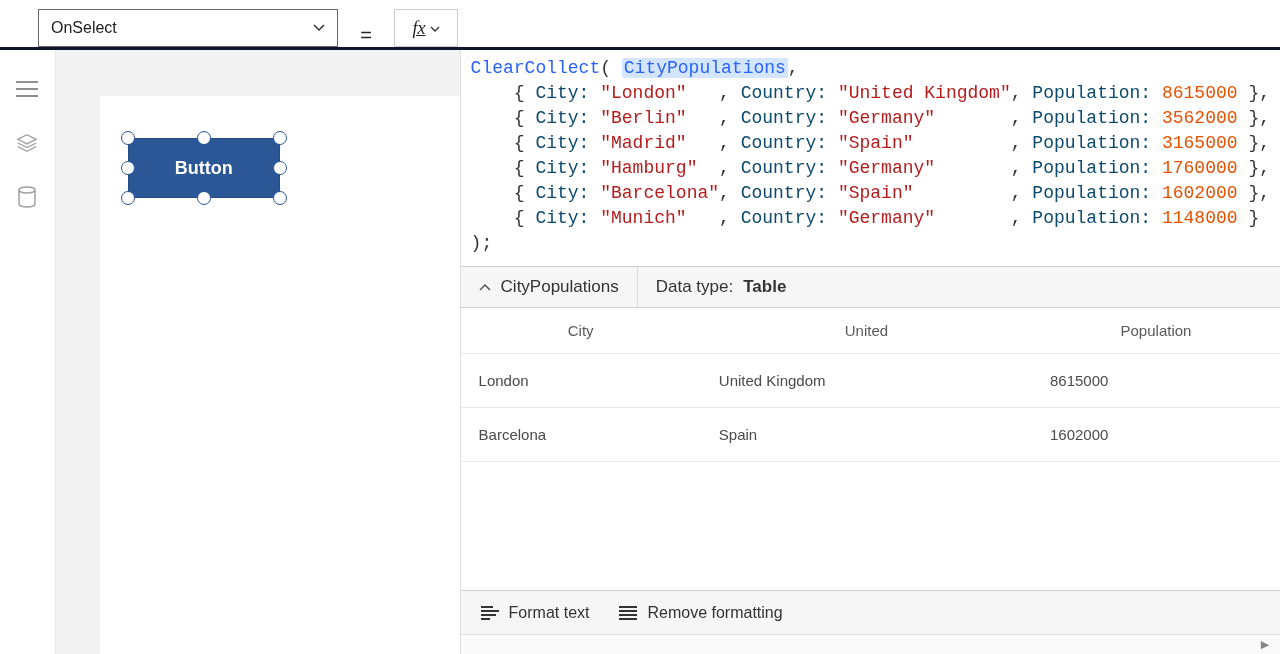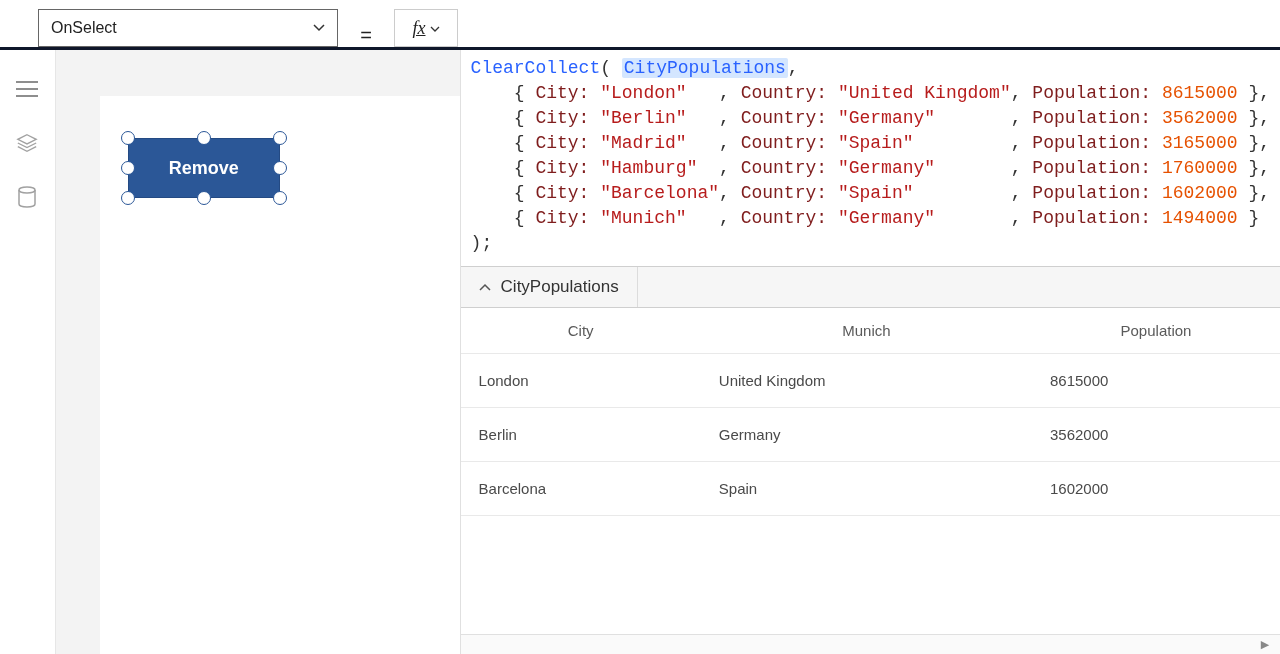--- a/index.html
+++ b/index.html
@@ -33,21 +33,21 @@
     .handle {
       position: absolute; width: 14px; height: 14px; background: #fff; border: 1px solid #2b5797; border-radius: 50%;
     }
     .h-tl { left: -7px; top: -7px; } .h-t { left: calc(50% - 7px); top: -7px; } .h-tr { right: -7px; top: -7px; }
     .h-l { left: -7px; top: calc(50% - 7px); } .h-r { right: -7px; top: calc(50% - 7px); }
     .h-bl { left: -7px; bottom: -7px; } .h-b { left: calc(50% - 7px); bottom: -7px; } .h-br { right: -7px; bottom: -7px; }
     .detail { flex: 1; display: flex; flex-direction: column; border-left: 1px solid #e0e0e0; min-height: 0; }
     .formula { padding: 6px 10px 10px 10px; font-family: Consolas, "Courier New", monospace; font-size: 18px; line-height: 25px; white-space: pre; overflow: hidden; color: #333; }
     .tok-fn { color: #2962ff; }
     .tok-coll { color: #2962ff; background: #d4e6ff; border-radius: 2px; padding: 0 2px; }
-    .tok-key { color: #7f1d1d; }
+    .tok-key { color: #0c4a6e; }
     .tok-str { color: #b71c1c; }
     .tok-num { color: #e65100; }
     .result-bar {
       display: flex; align-items: center; height: 42px; border-top: 1px solid #cfcfcf; border-bottom: 1px solid #cfcfcf;
       background: #f6f6f6; font-size: 17px; color: #333;
     }
     .result-seg { display: flex; align-items: center; padding: 0 18px; height: 100%; border-right: 1px solid #dcdcdc; gap: 10px; }
     .chev-up { font-size: 12px; color: #555; }
     .table-wrap { flex: 1; overflow: auto; }
     table.data { width: 100%; border-collapse: collapse; font-size: 15px; color: #4a4a4a; }
@@ -101,82 +101,101 @@
           <ellipse cx="10" cy="4" rx="8" ry="3" fill="none" stroke="#555" stroke-width="1.5"></ellipse>
           <path d="M2 4 V18 A8 3 0 0 0 18 18 V4" fill="none" stroke="#555" stroke-width="1.5"></path>
         </svg>
     </div>
   </div>
 
   <div class="canvas-wrap">
     <div class="canvas">
       <div class="btn-sel">
         <div class="btn-obj">
-          <span>Remove</span>
+          <span>Button</span>
         </div>
         <div class="handle h-tl"></div>
         <div class="handle h-t"></div>
         <div class="handle h-tr"></div>
         <div class="handle h-l"></div>
         <div class="handle h-r"></div>
         <div class="handle h-bl"></div>
         <div class="handle h-b"></div>
         <div class="handle h-br"></div>
       </div>
     </div>
   </div>
 
   <div class="detail">
     <div class="formula" id="formula-view"><span class="tok-fn">ClearCollect</span>( <span class="tok-coll">CityPopulations</span>,
     { <span class="tok-key">City:</span> <span class="tok-str">"London"   </span>, <span class="tok-key">Country:</span> <span class="tok-str">"United Kingdom"</span>, <span class="tok-key">Population:</span> <span class="tok-num">8615000</span> },
     { <span class="tok-key">City:</span> <span class="tok-str">"Berlin"   </span>, <span class="tok-key">Country:</span> <span class="tok-str">"Germany"       </span>, <span class="tok-key">Population:</span> <span class="tok-num">3562000</span> },
     { <span class="tok-key">City:</span> <span class="tok-str">"Madrid"   </span>, <span class="tok-key">Country:</span> <span class="tok-str">"Spain"         </span>, <span class="tok-key">Population:</span> <span class="tok-num">3165000</span> },
     { <span class="tok-key">City:</span> <span class="tok-str">"Hamburg"  </span>, <span class="tok-key">Country:</span> <span class="tok-str">"Germany"       </span>, <span class="tok-key">Population:</span> <span class="tok-num">1760000</span> },
     { <span class="tok-key">City:</span> <span class="tok-str">"Barcelona"</span>, <span class="tok-key">Country:</span> <span class="tok-str">"Spain"         </span>, <span class="tok-key">Population:</span> <span class="tok-num">1602000</span> },
-    { <span class="tok-key">City:</span> <span class="tok-str">"Munich"   </span>, <span class="tok-key">Country:</span> <span class="tok-str">"Germany"       </span>, <span class="tok-key">Population:</span> <span class="tok-num">1494000</span> }
+    { <span class="tok-key">City:</span> <span class="tok-str">"Munich"   </span>, <span class="tok-key">Country:</span> <span class="tok-str">"Germany"       </span>, <span class="tok-key">Population:</span> <span class="tok-num">1148000</span> }
 );</div>
 
     <div class="result-bar">
       <div class="result-seg">
         <span class="chev-up">
           <svg width="12" height="8" viewBox="0 0 12 8">
               <path d="M1 7 L6 2 L11 7" fill="none" stroke="#555" stroke-width="1.5"></path>
             </svg>
         </span>
         <span>CityPopulations</span>
       </div>
+      <div class="result-seg" style="border-right:none">
+        <span>Data type: </span>
+        <b>Table</b>
+      </div>
     </div>
 
     <div class="table-wrap">
       <table class="data" id="data-table">
         <thead>
             <tr id="tbl-head">
               <th>City</th>
-              <th>Munich</th>
+              <th>United</th>
               <th>Population</th>
             </tr>
           </thead>
         <tbody id="tbl-body">
             <tr>
               <td>London</td>
               <td>United Kingdom</td>
               <td>8615000</td>
             </tr>
             <tr>
-              <td>Berlin</td>
-              <td>Germany</td>
-              <td>3562000</td>
-            </tr>
-            <tr>
               <td>Barcelona</td>
               <td>Spain</td>
               <td>1602000</td>
             </tr>
           </tbody>
       </table>
     </div>
 
+    <div class="footer-bar">
+      <div class="footer-btn">
+        <div class="foot-icon">
+          <div class="bar" style="width:70%"></div>
+            <div class="bar"></div>
+            <div class="bar" style="width:85%"></div>
+            <div class="bar" style="width:55%"></div>
+        </div>
+        <span>Format text</span>
+      </div>
+      <div class="footer-btn">
+        <div class="foot-icon">
+          <div class="bar"></div>
+            <div class="bar"></div>
+            <div class="bar"></div>
+            <div class="bar"></div>
+        </div>
+        <span>Remove formatting</span>
+      </div>
+    </div>
 
     <div class="scrollbar-bottom">
       <div class="sb-arrow">▶</div>
     </div>
   </div>
 </div>
 
 </body></html>

